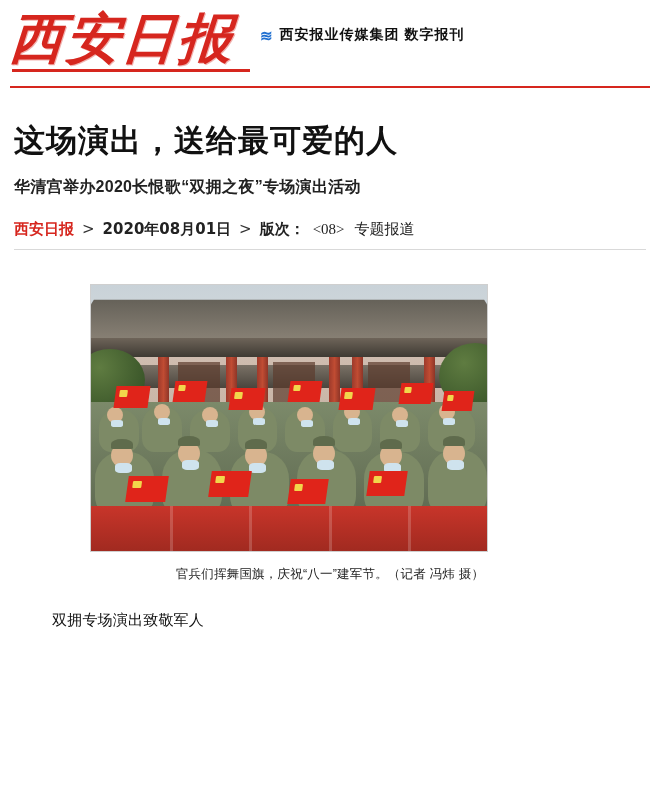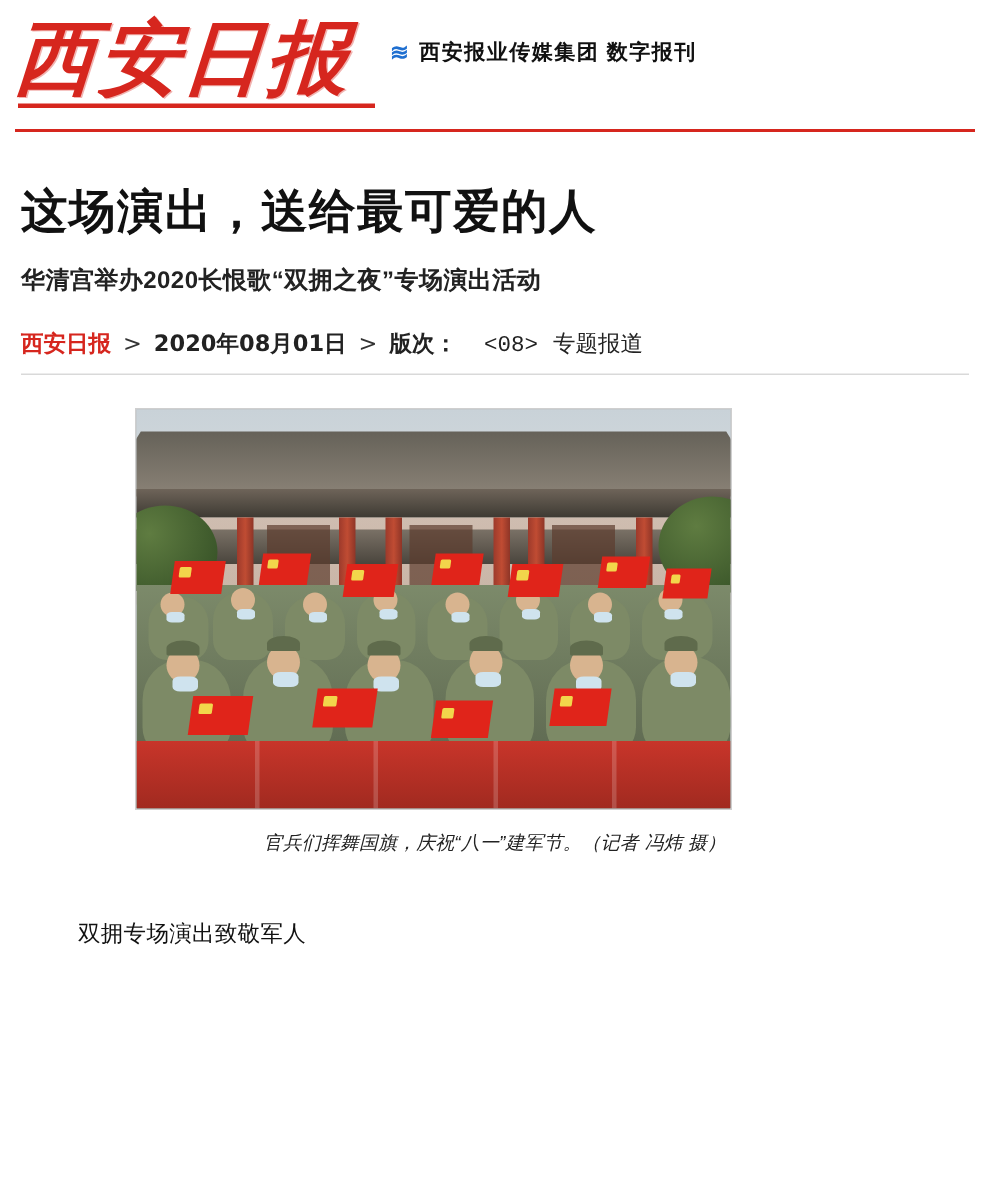--- a/index.html
+++ b/index.html
@@ -134,42 +134,41 @@
   }
   .breadcrumb .date {
     font-weight: bold;
     font-family: "DejaVu Sans", sans-serif;
     font-size: 15px;
   }
   .breadcrumb .edition-label {
     font-weight: bold;
   }
   .breadcrumb .edition-num {
-    font-family: Liberation Mono, monospace;
-    margin-left: 18px;
+    font-family: Liberation Serif, serif;
+    margin-left: 8px;
   }
   .breadcrumb .section {
     margin-left: 10px;
     text-align: right;
   }
 
   .rule-grey {
     height: 1px;
     background: #d9d9d9;
     margin: 0 14px;
   }
 
   
   .article {
     padding: 18px 22px 0 22px;
   }
   .figure {
-    margin: 4px auto;
+    margin: 16px auto;
     width: 480px;
-    font-style: italic;
   }
   .photo {
     width: 398px;
     height: 268px;
     position: relative;
     overflow: hidden;
     background: #b9c2c8;
     border: 1px solid #cfcfcf;
     box-sizing: border-box;
   }
@@ -266,21 +265,21 @@
   .para {
     font-size: 15px;
     line-height: 1.95;
     color: #111;
     text-indent: 2em;
     margin: 26px 0 0 0;
     text-align: justify;
     letter-spacing: .2px;
   }
   .para.second {
-    margin-top: 37px;
+    margin-top: 22px;
   }
 </style>
 </head>
 <body>
 
 <div class="masthead">
 
   <div class="logo-wrap">
     <div class="logo-cal">西安日报</div>
     <div class="logo-underline"></div>

